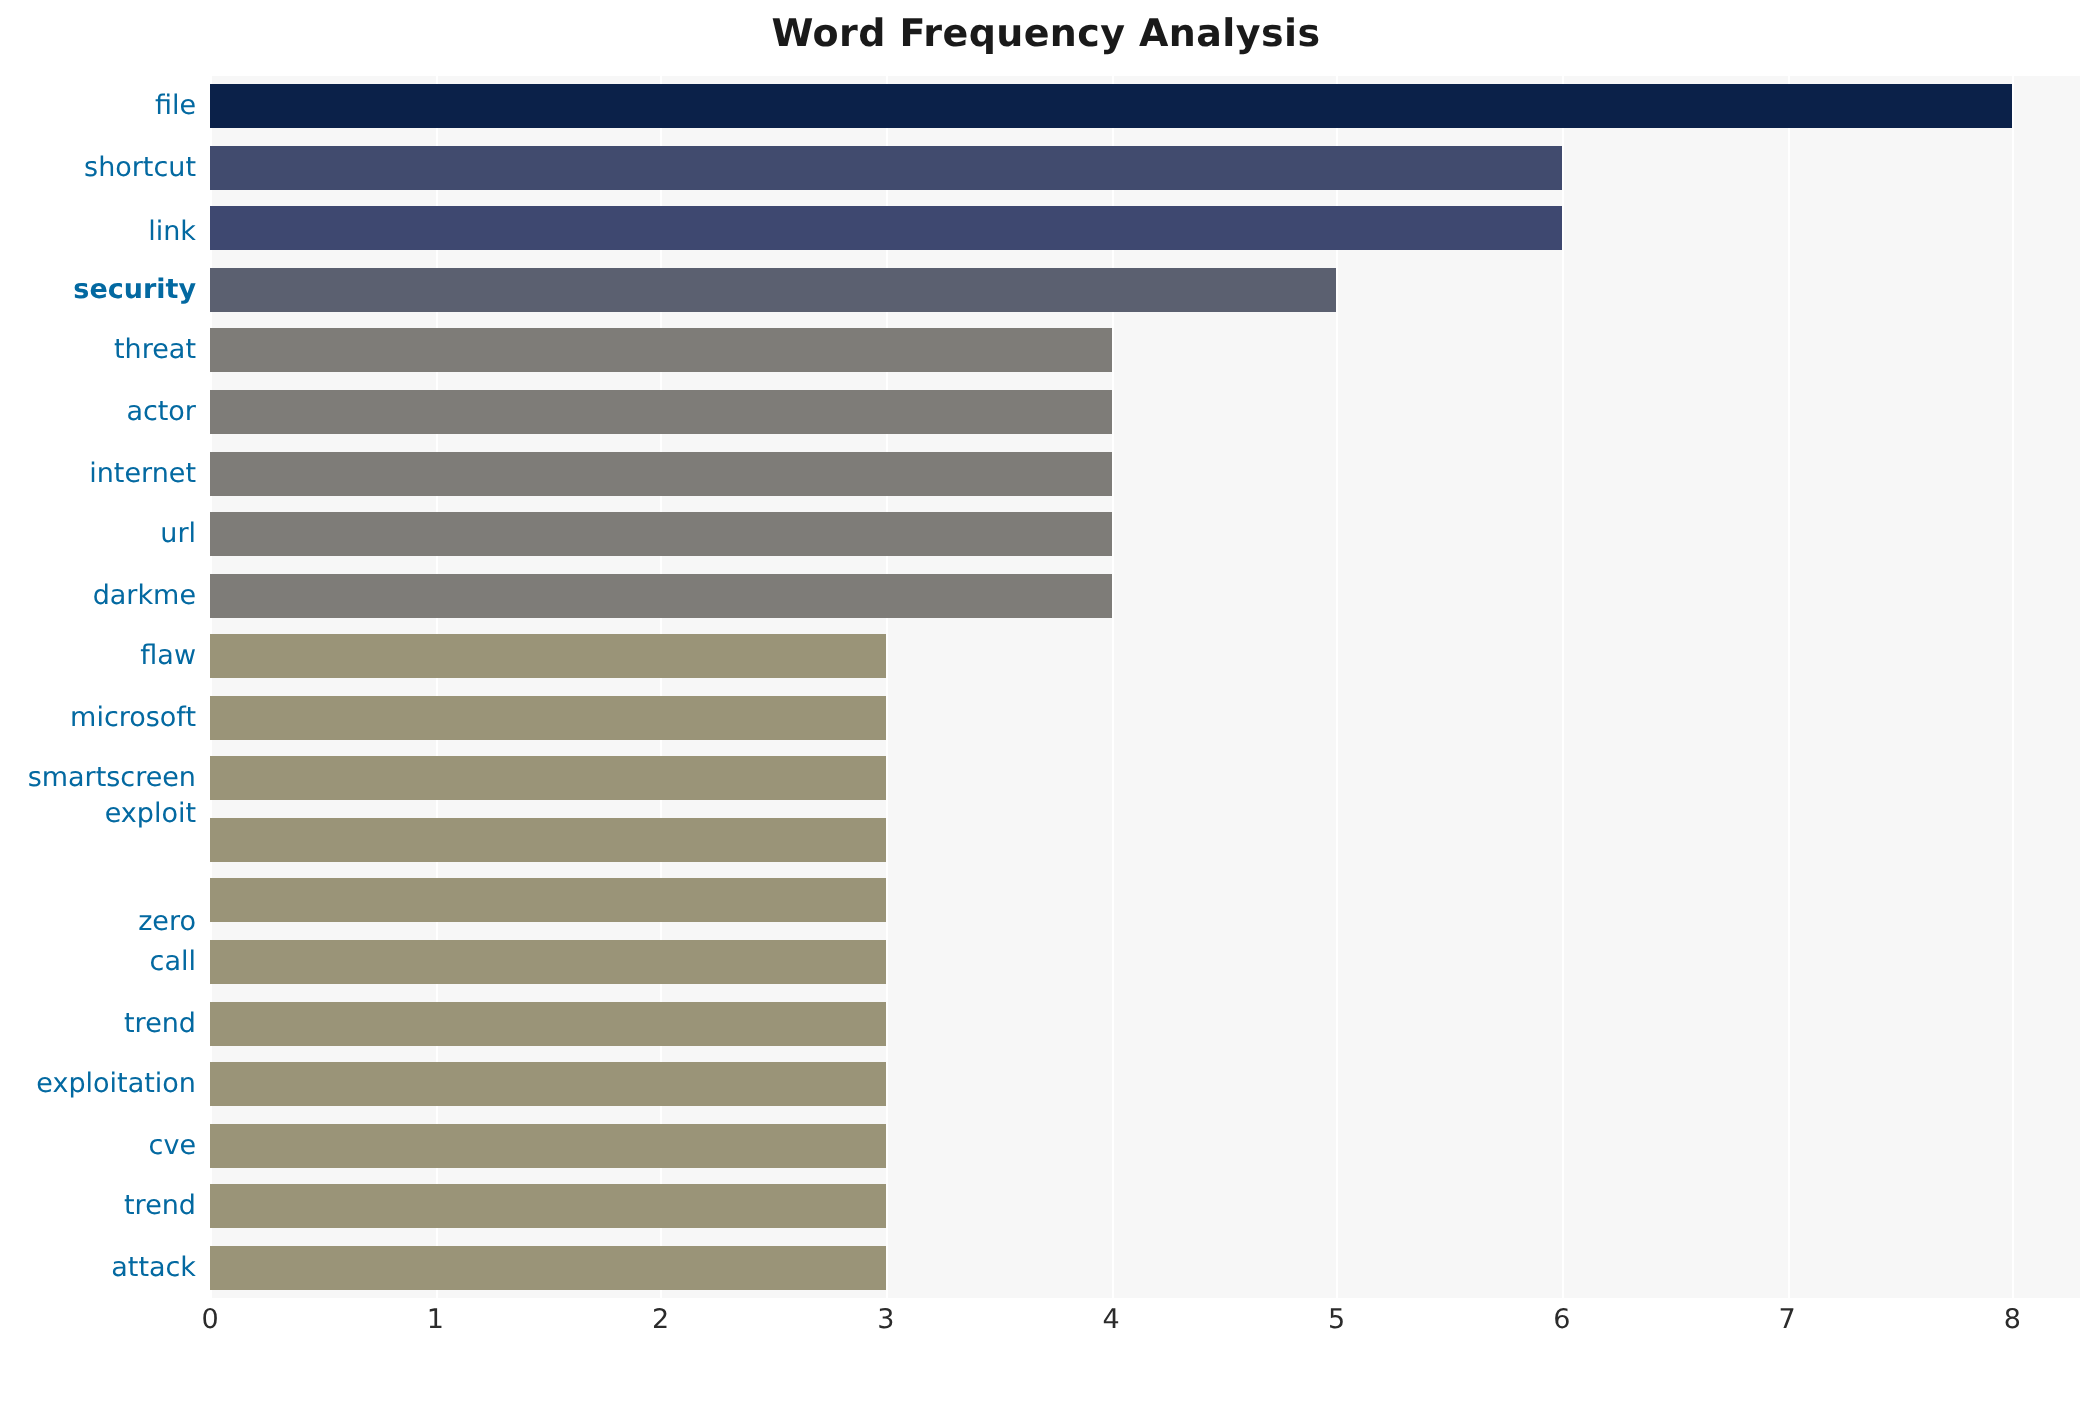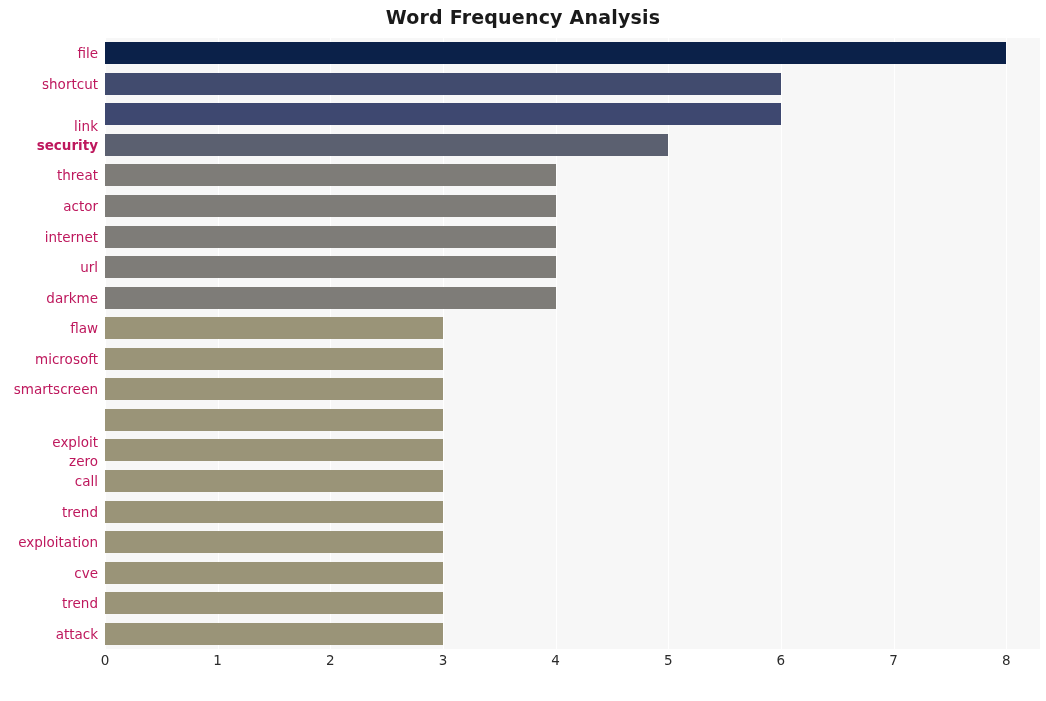--- a/index.html
+++ b/index.html
@@ -74,21 +74,21 @@
     top: 38px;
     width: 98px;
     height: 611px;
   }
   .ylabel {
     position: absolute;
     right: 0;
     width: 98px;
     text-align: right;
     font-size: 13.5px;
-    color: #be185d;
+    color: #0369a1;
     line-height: 14px;
     white-space: nowrap;
   }
   
   .xlabels {
     position: absolute;
     left: 105px;
     top: 652px;
     width: 935px;
     height: 20px;
@@ -190,31 +190,31 @@
         </div>
         <div class="bar-row" style="top: 580.45px; height: 30.55px; width: 935px;">
           <div class="bar" title="attack: 3" style="width: 337.952px; background: rgb(154, 148, 120);"></div>
         </div>
       </div>
   </div>
 
   <div class="ylabels" id="ylabels">
       <div class="ylabel" style="top: 8.275px;">file</div>
       <div class="ylabel" style="top: 38.825px;">shortcut</div>
-      <div class="ylabel" style="top: 81px;">link</div>
+      <div class="ylabel" style="top: 71px;">link</div>
       <div class="ylabel" style="top: 99.925px; font-weight: bold;">security</div>
       <div class="ylabel" style="top: 130.475px;">threat</div>
       <div class="ylabel" style="top: 161.025px;">actor</div>
       <div class="ylabel" style="top: 191.575px;">internet</div>
       <div class="ylabel" style="top: 222.125px;">url</div>
       <div class="ylabel" style="top: 252.675px;">darkme</div>
       <div class="ylabel" style="top: 283.225px;">flaw</div>
       <div class="ylabel" style="top: 313.775px;">microsoft</div>
       <div class="ylabel" style="top: 344.325px;">smartscreen</div>
-      <div class="ylabel" style="top: 397px;">exploit</div>
+      <div class="ylabel" style="top: 362px;">exploit</div>
       <div class="ylabel" style="top: 405.425px; margin-top: 11px;">zero</div>
       <div class="ylabel" style="top: 435.975px;">call</div>
       <div class="ylabel" style="top: 466.525px;">trend</div>
       <div class="ylabel" style="top: 497.075px;">exploitation</div>
       <div class="ylabel" style="top: 527.625px;">cve</div>
       <div class="ylabel" style="top: 558.175px;">trend</div>
       <div class="ylabel" style="top: 588.725px;">attack</div>
     </div>
   <div class="xlabels" id="xlabels">
       <div class="xlabel" style="left: 0px;">0</div>

